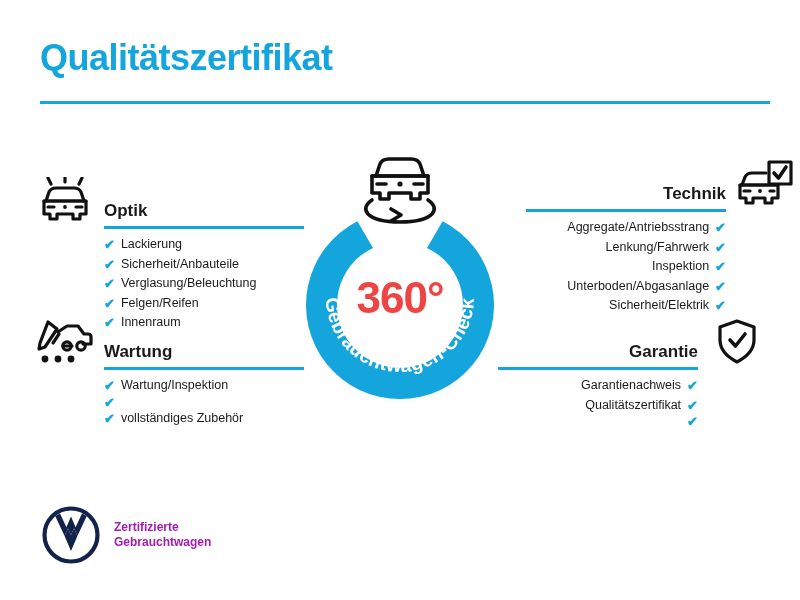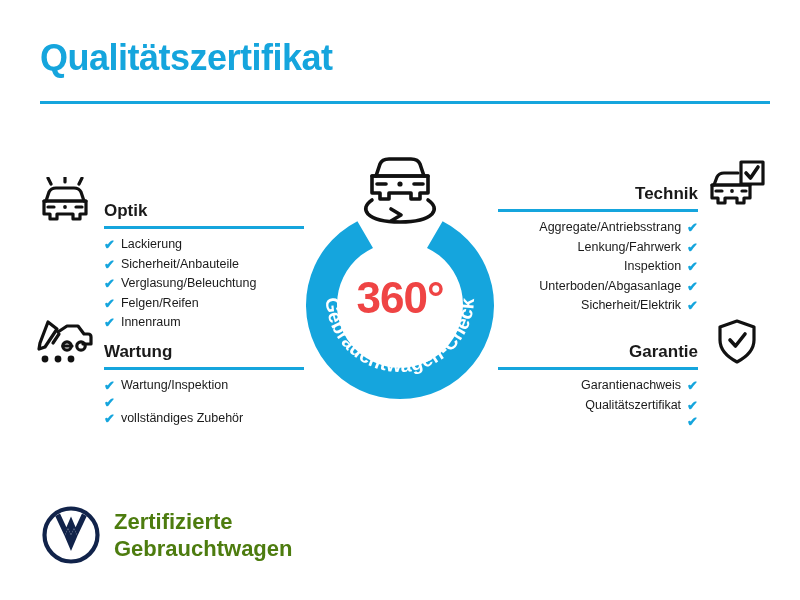--- a/index.html
+++ b/index.html
@@ -45,21 +45,21 @@
     height: 3px;
     background: #15a5dd;
   }
 
   
   .section {
     position: absolute;
   }
   .sec-optik   { left: 36px;  top: 177px; width: 268px; }
   .sec-wartung { left: 36px;  top: 318px; width: 268px; }
-  .sec-technik { left: 498px; top: 160px; width: 268px; }
+  .sec-technik { left: 526px; top: 160px; width: 268px; }
   .sec-garantie{ left: 498px; top: 318px; width: 268px; }
 
   .sec-head {
     position: relative;
     height: 52px;
   }
   .sec-icon {
     position: absolute;
     top: 0;
     width: 58px;
@@ -156,23 +156,23 @@
   .vw-lockup {
     position: absolute;
     left: 42px;
     top: 506px;
     display: flex;
     align-items: center;
     gap: 14px;
   }
   .vw-mark { width: 58px; height: 58px; display: block; }
   .vw-text {
-    font-size: 22px;
-    font-weight: bold;
-    color: #4d7c0f;
+    font-size: 12px;
+    font-weight: bold;
+    color: #a21caf;
     line-height: 1.25;
     white-space: nowrap;
   }
   .vw-text span { display: block; }
 </style>
 </head>
 <body>
 
 <div id="page">
 

